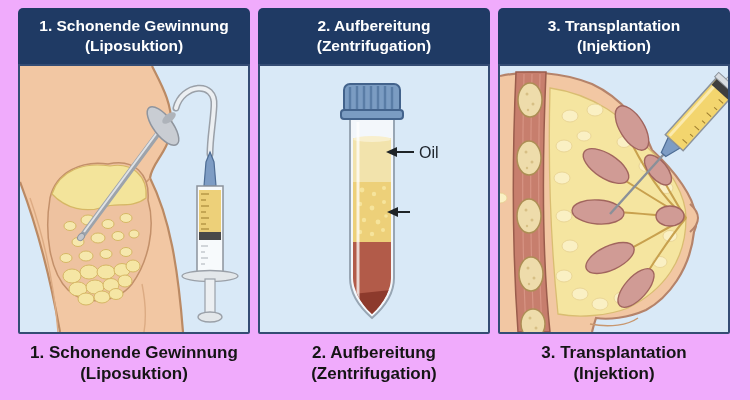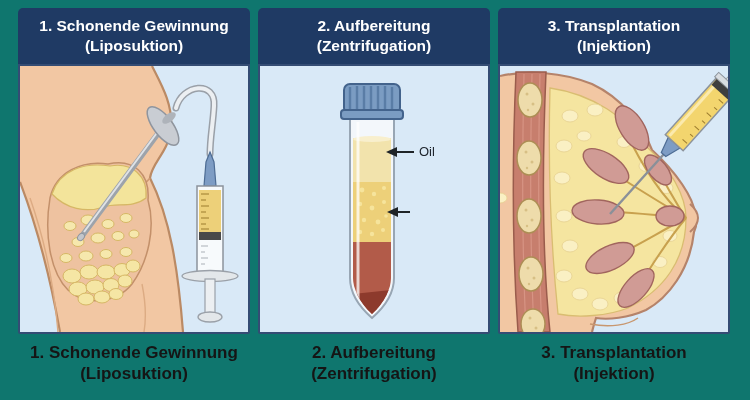--- a/index.html
+++ b/index.html
@@ -1,17 +1,17 @@
 <!DOCTYPE html>
 <html><head>
 <meta charset="utf-8">
 <style>
   html,body{margin:0;padding:0;background:#ffffff;}
   .page{
-    position:relative;width:750px;height:400px;background:#0f766e;
+    position:relative;width:750px;height:400px;background:#f0abfc;
     font-family:"Liberation Sans",sans-serif;overflow:hidden;
   }
   .strip{
     position:absolute;left:18px;top:8px;display:flex;gap:8px;
   }
   .panel{width:232px;display:flex;flex-direction:column;}
   .panel-header{
     background:#1f3a64;color:#ffffff;text-align:center;
     border-radius:5px 5px 0 0;height:56px;
     display:flex;flex-direction:column;justify-content:center;
@@ -20,21 +20,21 @@
   .panel-body{
     position:relative;height:270px;background:#d9e9f7;
     border:2px solid #344c74;border-radius:0 0 2px 2px;box-sizing:border-box;
   }
   .panel-body svg{position:absolute;left:0;top:0;display:block;}
   .panel-caption{
     margin-top:9px;text-align:center;font-weight:bold;
     font-size:17px;line-height:1.22;color:#151515;
   }
   .tube-label{
-    position:absolute;font-size:13px;line-height:1.16;color:#20262e;
+    position:absolute;font-size:16px;line-height:1.16;color:#20262e;
     font-weight:normal;z-index:2;white-space:nowrap;
   }
 </style>
 </head>
 <body>
 
 <div class="page">
   <div class="strip">
 
     <div class="panel">

